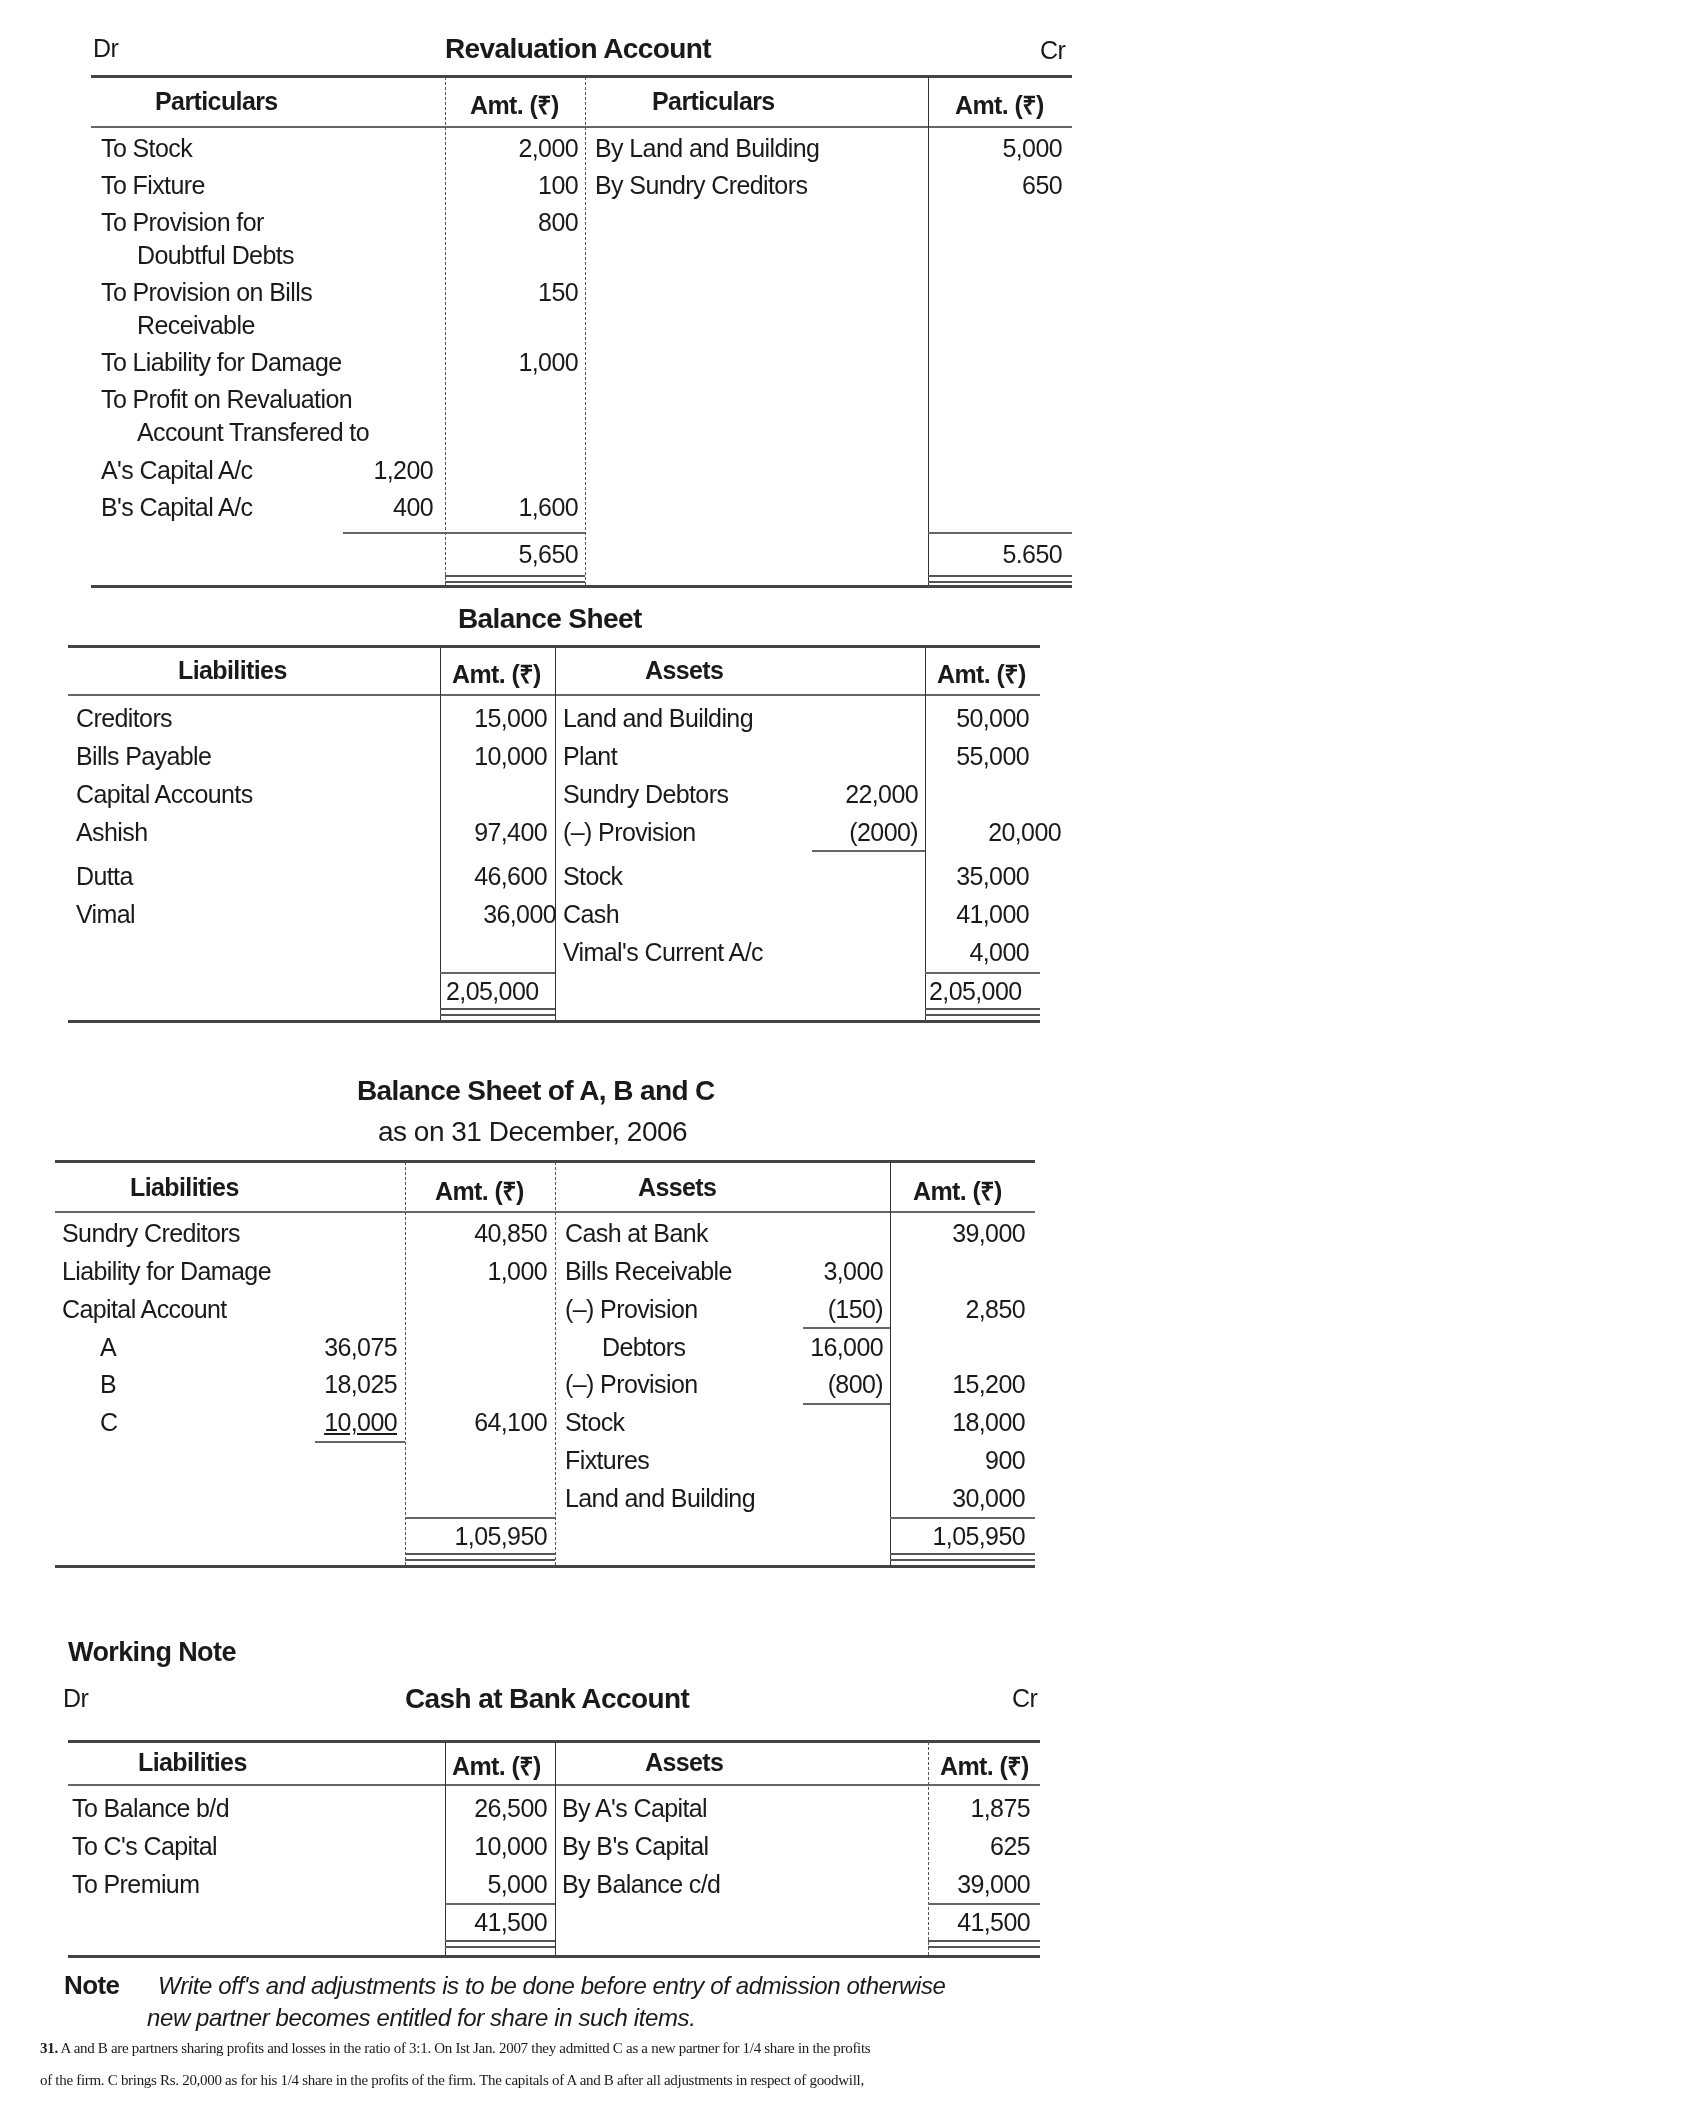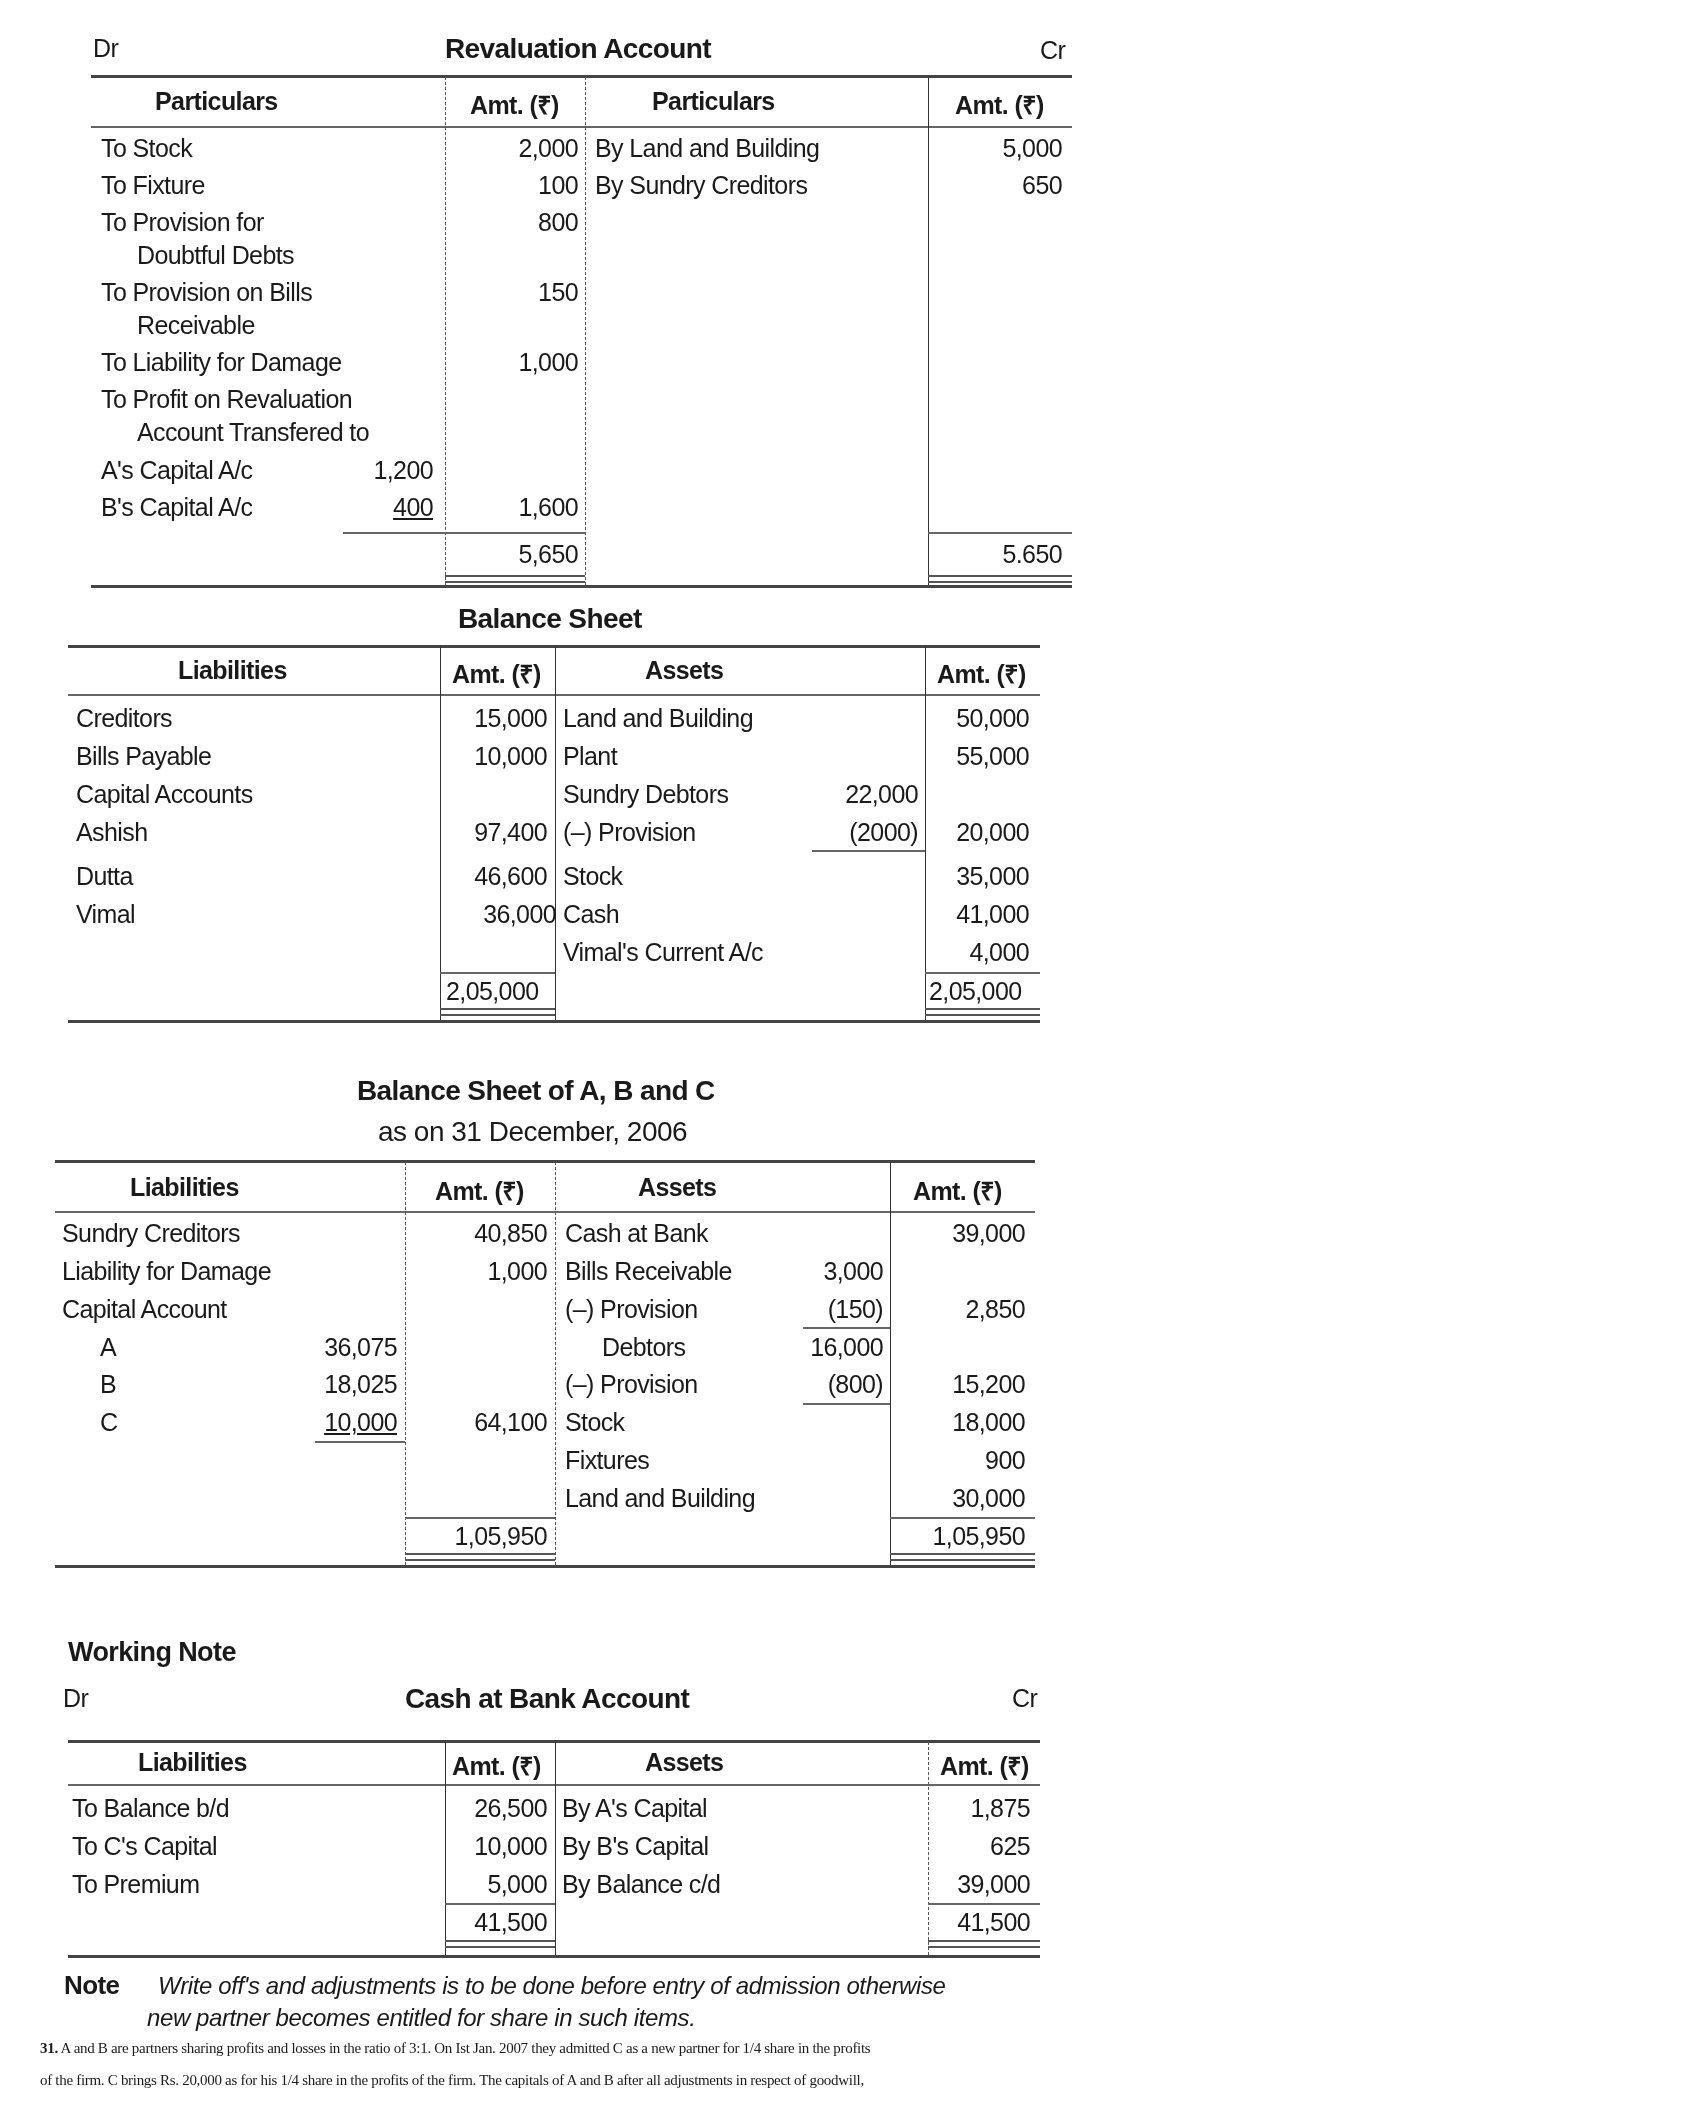--- a/index.html
+++ b/index.html
@@ -47,21 +47,21 @@
   <div class="abs t" style="left:101px;top:278px;">To Provision on Bills</div>
   <div class="abs t" style="left:137px;top:311px;">Receivable</div>
   <div class="abs t r" style="left:445px;width:133px;top:278px;">150</div>
   <div class="abs t" style="left:101px;top:348px;">To Liability for Damage</div>
   <div class="abs t r" style="left:445px;width:133px;top:348px;">1,000</div>
   <div class="abs t" style="left:101px;top:385px;">To Profit on Revaluation</div>
   <div class="abs t" style="left:137px;top:418px;">Account Transfered to</div>
   <div class="abs t" style="left:101px;top:456px;">A's Capital A/c</div>
   <div class="abs t r" style="left:330px;width:103px;top:456px;">1,200</div>
   <div class="abs t" style="left:101px;top:493px;">B's Capital A/c</div>
-  <div class="abs t r" style="left:330px;width:103px;top:493px;text-decoration:underline;">400</div>
+  <div class="abs t r" style="left:330px;width:103px;top:493px;">400</div>
   <div class="abs t r" style="left:445px;width:133px;top:493px;">1,600</div>
 
   <div class="abs t" style="left:595px;top:134px;">By Land and Building</div>
   <div class="abs t r" style="left:928px;width:134px;top:134px;">5,000</div>
   <div class="abs t" style="left:595px;top:171px;">By Sundry Creditors</div>
   <div class="abs t r" style="left:928px;width:134px;top:171px;">650</div>
 
   <div class="hr2" style="left:343px;width:242px;top:532px;"></div>
   <div class="hr2" style="left:928px;width:144px;top:532px;"></div>
   <div class="abs t r" style="left:445px;width:133px;top:540px;">5,650</div>
@@ -97,21 +97,21 @@
   <div class="abs t r" style="left:440px;width:107px;top:900px;margin-left:9px;">36,000</div>
 
   <div class="abs t" style="left:563px;top:704px;">Land and Building</div>
   <div class="abs t r" style="left:925px;width:104px;top:704px;">50,000</div>
   <div class="abs t" style="left:563px;top:742px;">Plant</div>
   <div class="abs t r" style="left:925px;width:104px;top:742px;">55,000</div>
   <div class="abs t" style="left:563px;top:780px;">Sundry Debtors</div>
   <div class="abs t r" style="left:810px;width:108px;top:780px;">22,000</div>
   <div class="abs t" style="left:563px;top:818px;">(–) Provision</div>
   <div class="abs t r" style="left:810px;width:108px;top:818px;">(2000)</div>
-  <div class="abs t r" style="left:925px;width:104px;top:818px;">20,000</div>
+  <div class="abs t r" style="left:925px;width:104px;top:818px;padding-left:32px;">20,000</div>
   <div class="hr2" style="left:812px;width:113px;top:850px;"></div>
   <div class="abs t" style="left:563px;top:862px;">Stock</div>
   <div class="abs t r" style="left:925px;width:104px;top:862px;">35,000</div>
   <div class="abs t" style="left:563px;top:900px;">Cash</div>
   <div class="abs t r" style="left:925px;width:104px;top:900px;">41,000</div>
   <div class="abs t" style="left:563px;top:938px;">Vimal's Current A/c</div>
   <div class="abs t r" style="left:925px;width:104px;top:938px;">4,000</div>
 
   <div class="hr2" style="left:440px;width:115px;top:972px;"></div>
   <div class="hr2" style="left:925px;width:115px;top:972px;"></div>

